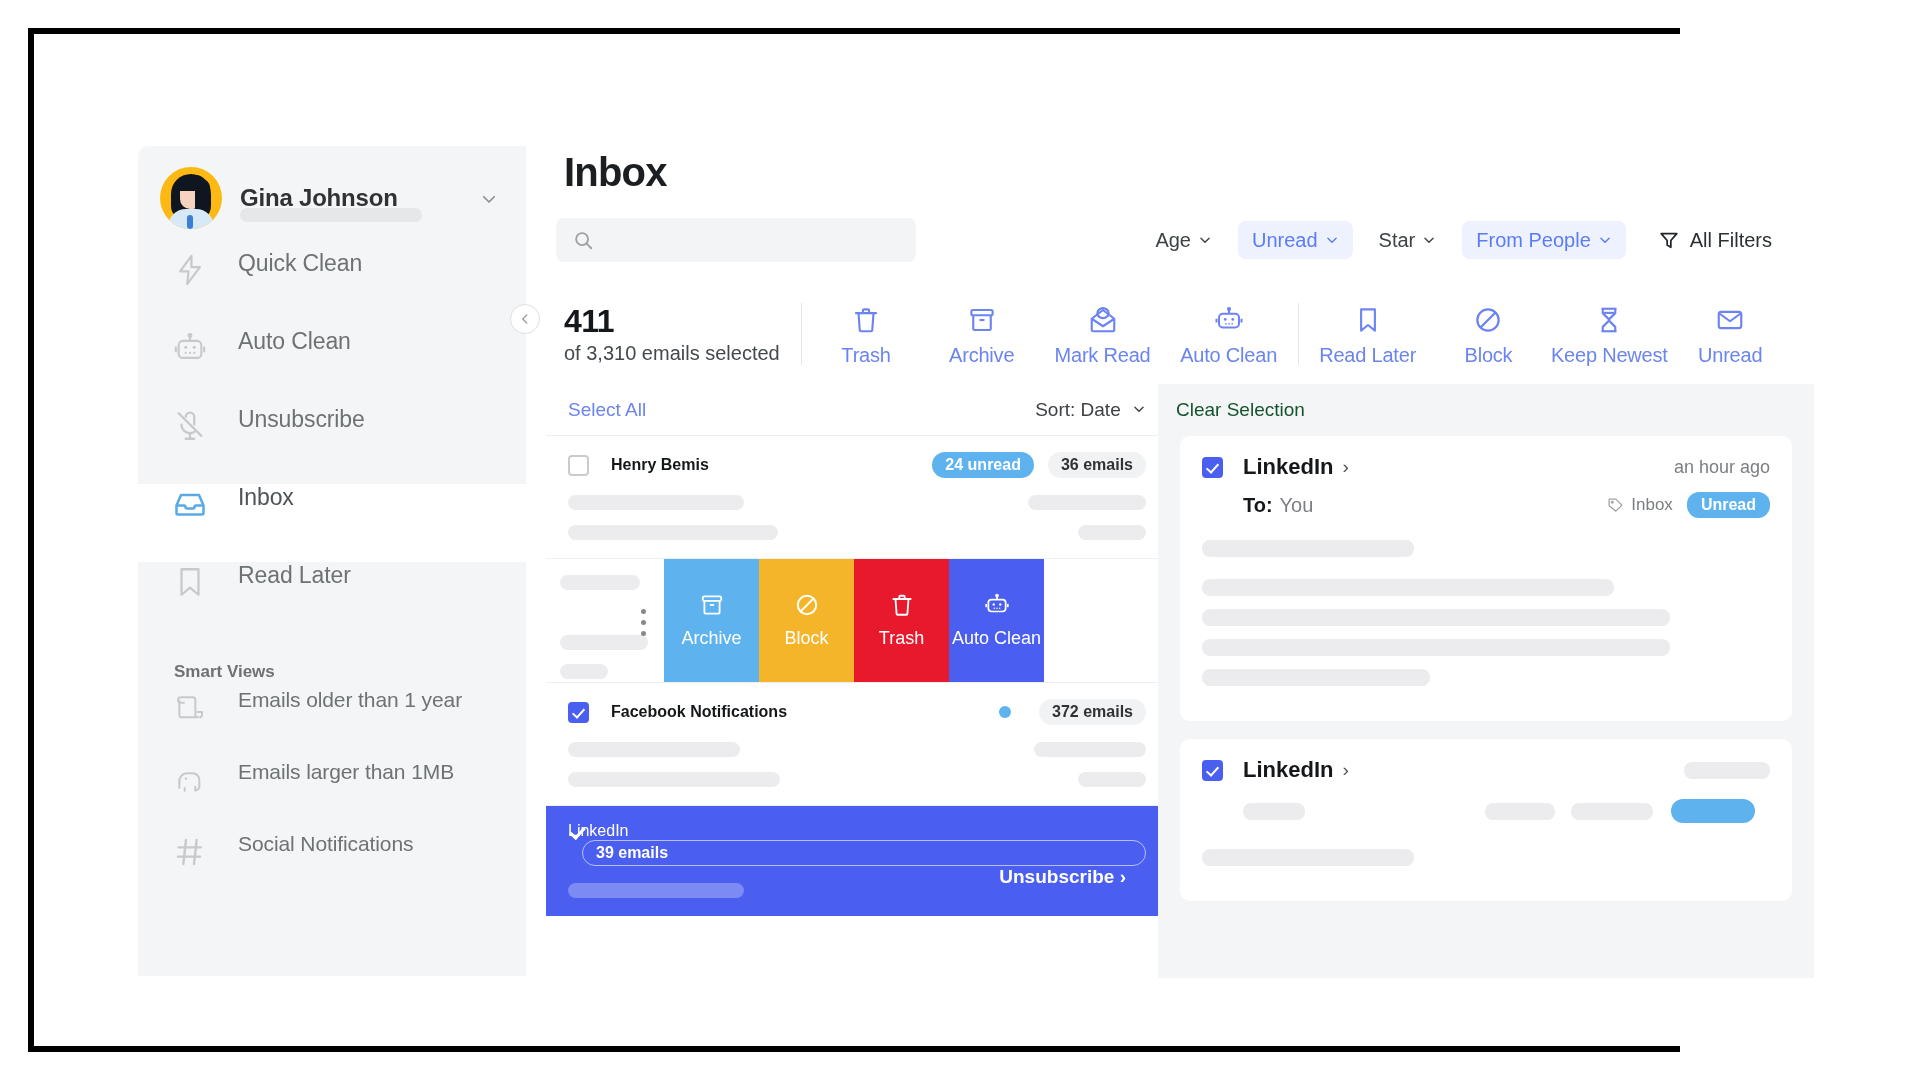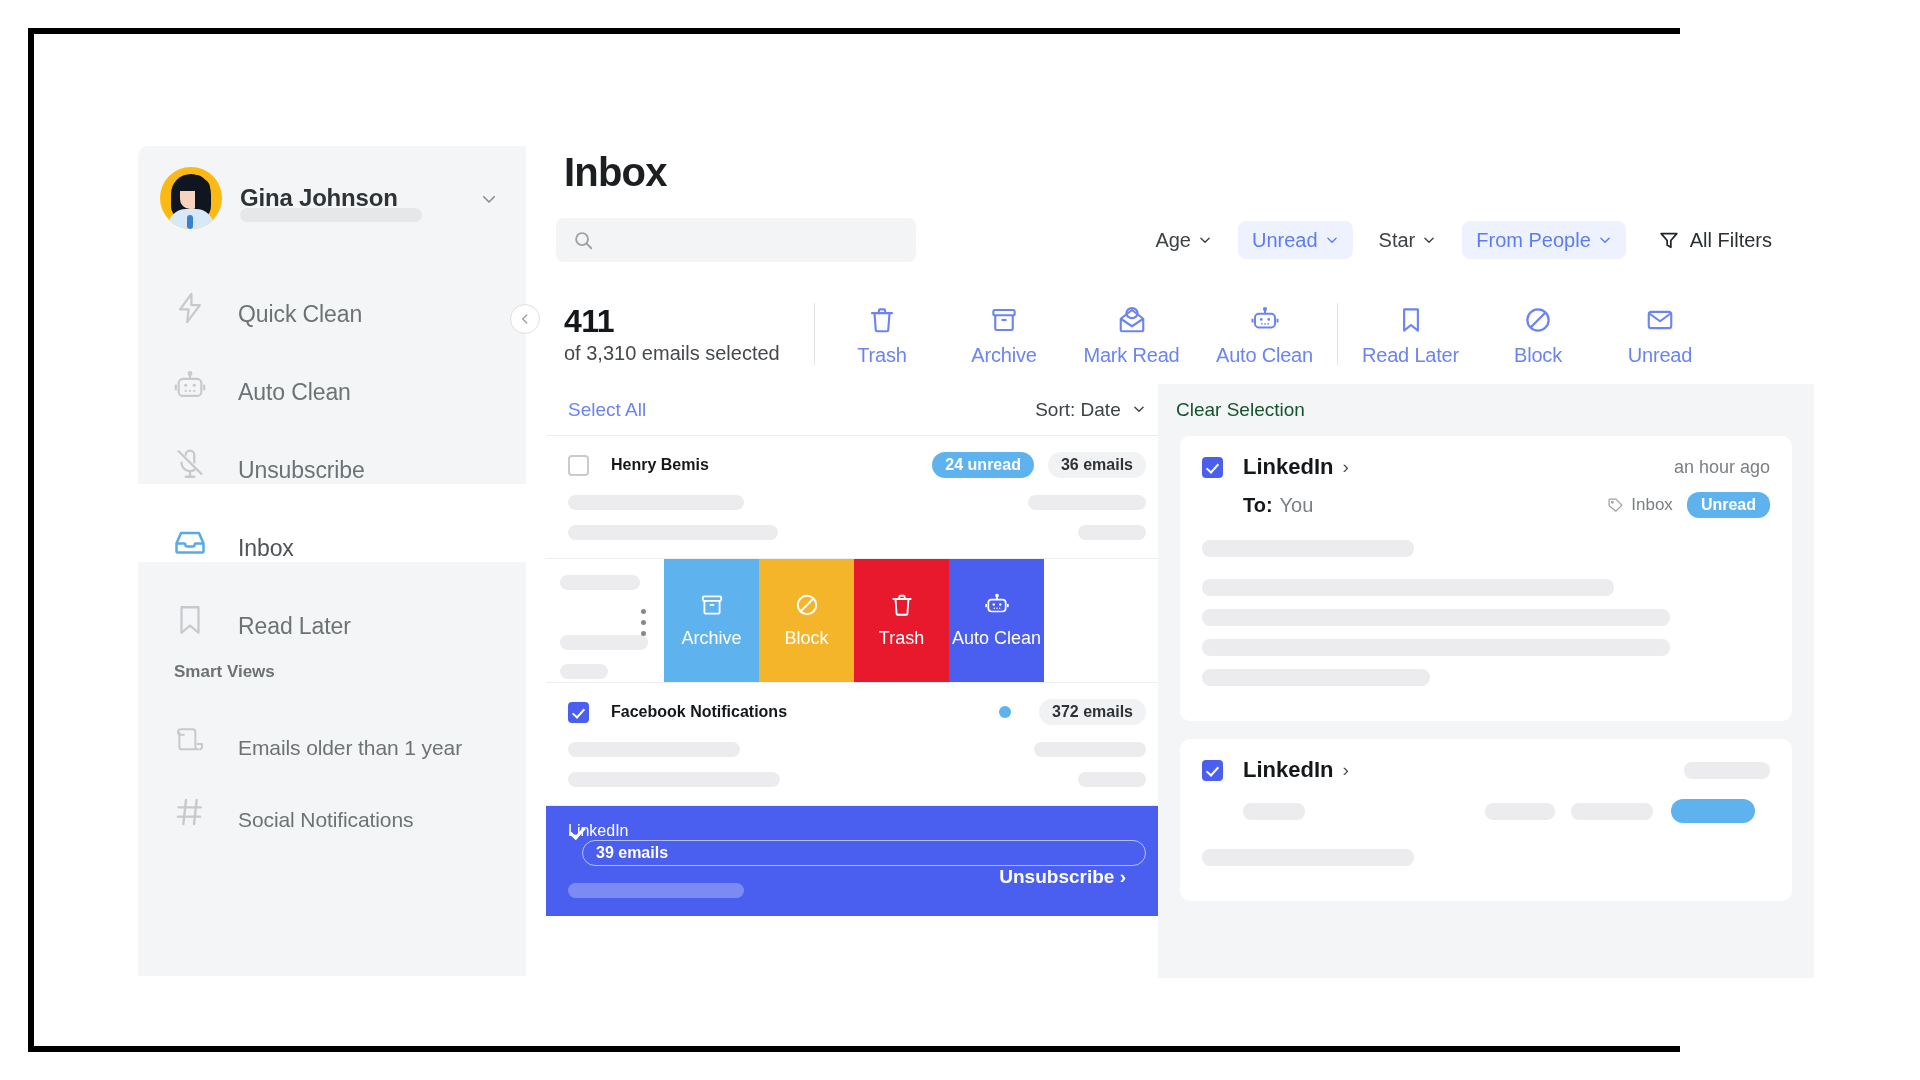--- a/index.html
+++ b/index.html
@@ -98,21 +98,21 @@
     left: 102px; top: 62px;
     width: 182px; height: 14px;
     background: #e6e7e9; border-radius: 7px;
   }
   .side-chevron {
     position: absolute; right: 28px; top: 44px;
     width: 18px; height: 18px;
   }
 
   .side-item {
-    display: flex; align-items: flex-end;
+    display: flex; align-items: flex-start;
     height: 78px;
     padding-left: 32px;
     position: relative;
   }
   .side-item .sic {
     width: 40px; height: 40px;
     display: flex; align-items: center; justify-content: center;
     flex: 0 0 auto;
   }
   .side-item .slabel {
@@ -437,20 +437,33 @@
           <span class="sic">
             <svg width="32" height="32" viewBox="0 0 24 24" fill="none" stroke="#c7cacd" stroke-width="1.5" stroke-linejoin="round">
               <path d="M5 4 h9 a2 2 0 0 1 2 2 v11 a2 2 0 0 0 2 2 h-12 a2 2 0 0 1 -2 -2 V6"></path>
                 <path d="M5 4 a2 2 0 0 0 0 4 h3"></path>
                 <path d="M19 19 a2 2 0 0 0 2 -2 v-2 h-4"></path>
             </svg>
           </span>
           <span class="slabel">Emails older than 1 year</span>
         </div>
 
+        <div class="side-item small">
+          <span class="sic">
+            <svg width="32" height="32" viewBox="0 0 24 24" fill="none" stroke="#c7cacd" stroke-width="1.5" stroke-linecap="round" stroke-linejoin="round">
+              <path d="M4 14 a6 6 0 0 1 6 -7 h4 a5 5 0 0 1 5 5 v5"></path>
+                <path d="M4 14 v4"></path>
+                <path d="M8 18 v2"></path>
+                <path d="M16 17 v3"></path>
+                <path d="M19 17 c0 2 -2 3 -3 2"></path>
+                <circle cx="9" cy="11" r="0.9" fill="#c7cacd" stroke="none"></circle>
+            </svg>
+          </span>
+          <span class="slabel">Emails larger than 1MB</span>
+        </div>
 
         <div class="side-item small">
           <span class="sic">
             <svg width="32" height="32" viewBox="0 0 24 24" fill="none" stroke="#c7cacd" stroke-width="1.8" stroke-linecap="round">
                 <path d="M9 3 L7 21"></path>
                 <path d="M17 3 L15 21"></path>
                 <path d="M3.5 8.5 H20"></path>
                 <path d="M3 15.5 H19.5"></path>
               </svg>
           </span>
@@ -588,20 +601,32 @@
           <div class="act">
             <span class="ai">
               <svg width="30" height="30" viewBox="0 0 24 24" fill="none" stroke="#6b84f0" stroke-width="1.8" stroke-linecap="round">
                   <circle cx="12" cy="12" r="8.5"></circle>
                   <path d="M6.2 17.8 L17.8 6.2"></path>
                 </svg>
             </span>
             <span class="al">Block</span>
           </div>
 
+          <div class="act w">
+            <span class="ai">
+              <svg width="30" height="30" viewBox="0 0 24 24" fill="none" stroke="#6b84f0" stroke-width="1.7" stroke-linejoin="round">
+                  <path d="M6 3 H18"></path>
+                  <path d="M6 21 H18"></path>
+                  <path d="M7 3 V6.5 L12 11.5 L17 6.5 V3"></path>
+                  <path d="M7 21 V17.5 L12 12.5 L17 17.5 V21"></path>
+                  <path d="M8 6.3 H16"></path>
+                </svg>
+            </span>
+            <span class="al">Keep Newest</span>
+          </div>
 
           <div class="act">
             <span class="ai">
               <svg width="30" height="30" viewBox="0 0 24 24" fill="none" stroke="#6b84f0" stroke-width="1.7" stroke-linejoin="round">
                   <rect x="3" y="5.5" width="18" height="13" rx="2"></rect>
                   <path d="M3.8 7 L12 13 L20.2 7"></path>
                 </svg>
             </span>
             <span class="al">Unread</span>
           </div>

